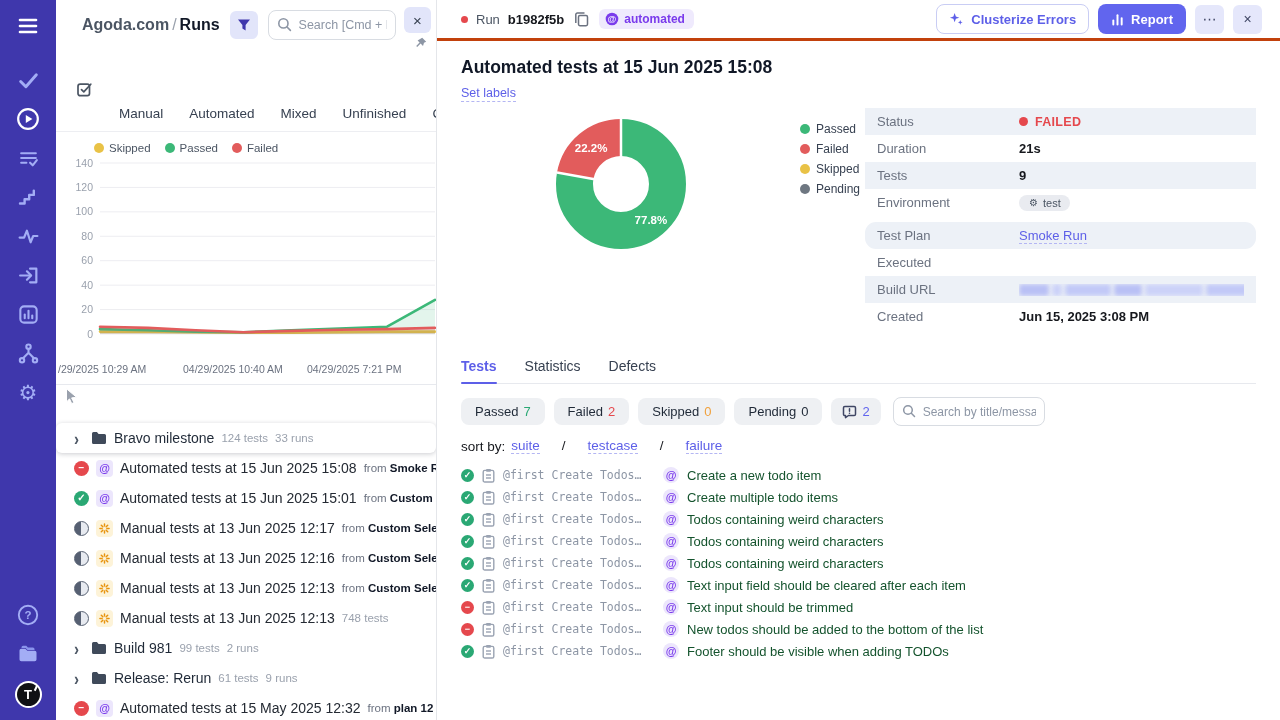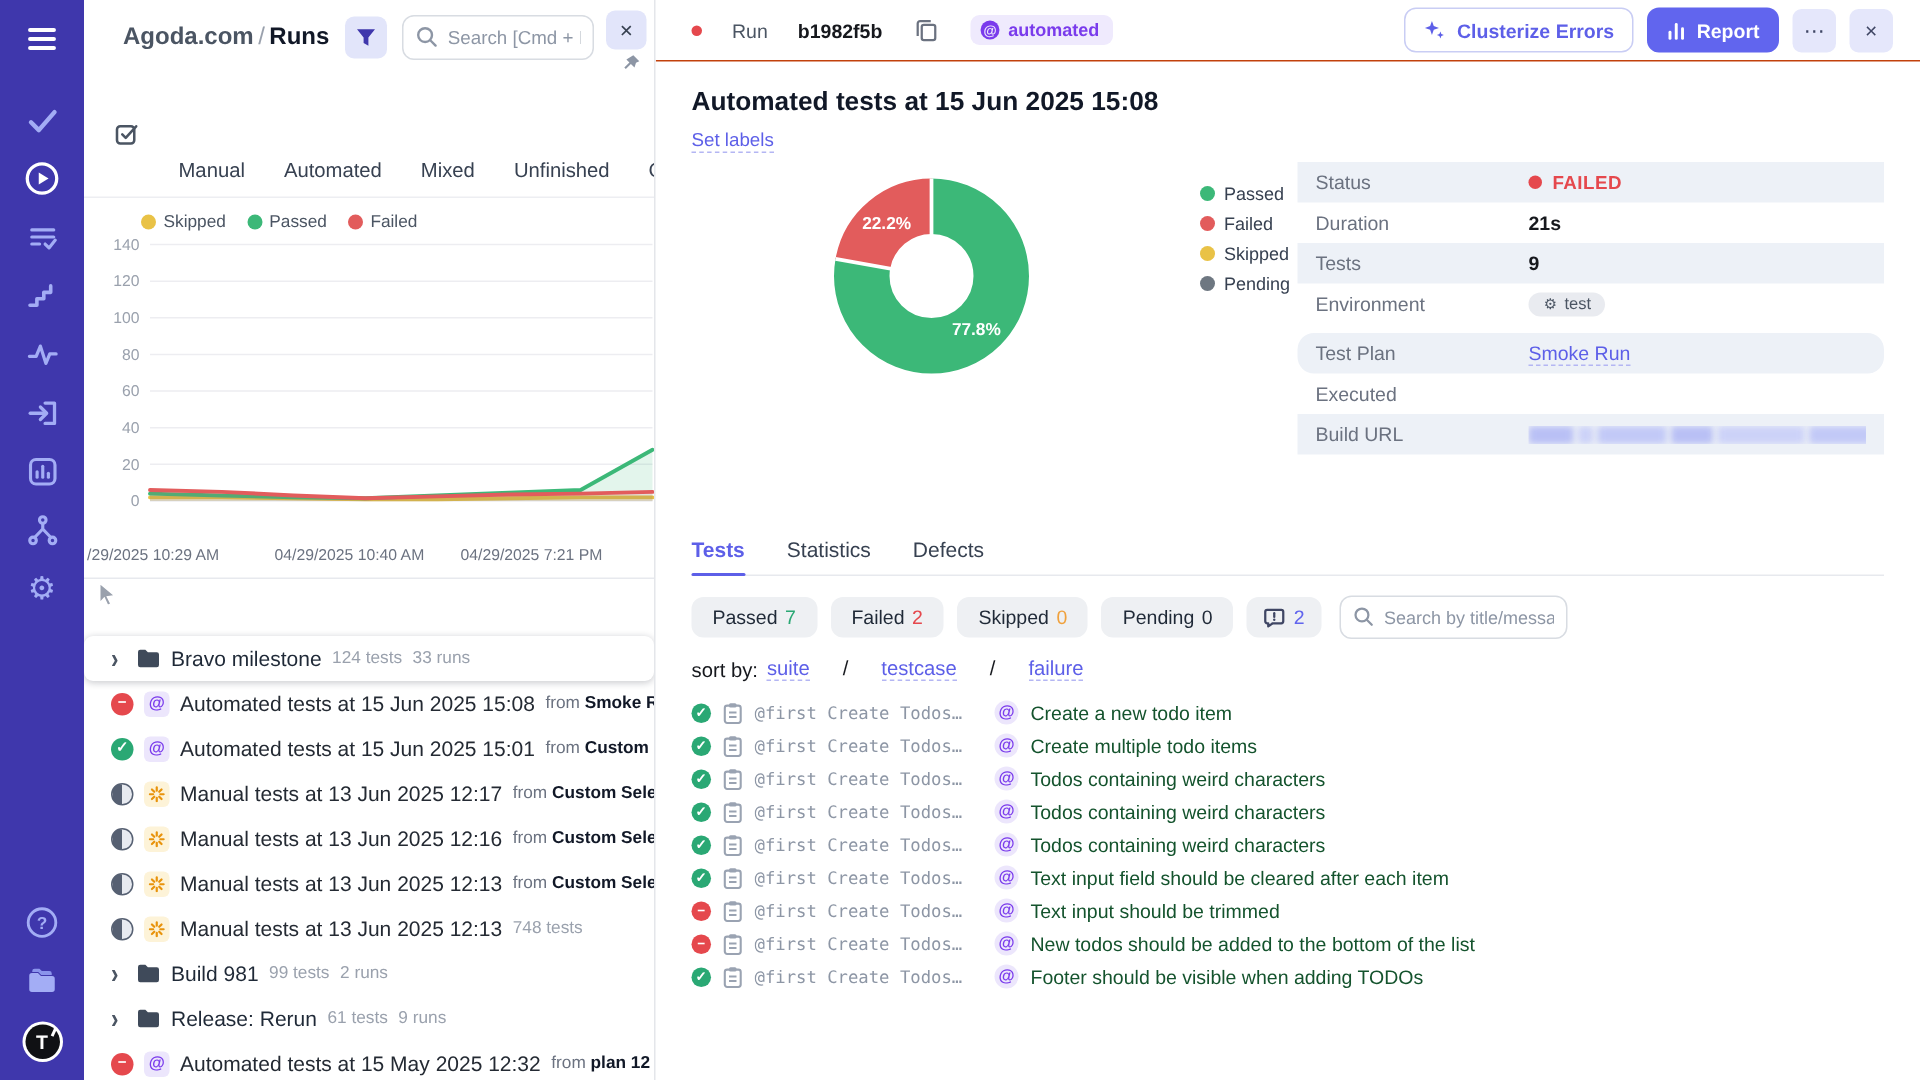--- a/index.html
+++ b/index.html
@@ -73,22 +73,22 @@
   .folder-ic { flex:none; display:flex; }
   .r-title { font-size:14px; color:#242a33; }
   .folder .r-title { font-weight:500; color:#1f2937; }
   .r-from { font-size:11.5px; color:#6b7280; }
   .r-from b { color:#111827; }
   .r-meta, .r-meta2 { font-size:11.5px; color:#9aa1ad; flex:none; }
   .mouse-cursor { position:absolute; left:9px; top:388px; z-index:30; pointer-events:none; }
 
   
   .right-panel { flex:1; height:720px; background:#fff; overflow:hidden; }
-  .rp-topbar { height:41px; border-bottom:1px solid #c2410c; display:flex; align-items:center;
-    gap:20px; padding:0 18px 0 24px; }
+  .rp-topbar { height:41px; border-bottom:3px solid #c2410c; display:flex; align-items:center;
+    gap:8px; padding:0 18px 0 24px; }
   .run-dot { width:7px; height:7px; border-radius:50%; background:#e5484d; flex:none; }
   .run-lbl { font-size:13px; color:#4b5563; }
   .run-id { font-size:13px; font-weight:bold; color:#16181d; }
   .copy-btn { background:none; border:none; cursor:pointer; display:flex; padding:2px; }
   .auto-badge { background:#efeafd; color:#7a3bec; border-radius:6px; padding:3px 9px 3px 6px;
     font-size:12px; font-weight:bold; display:inline-flex; align-items:center; gap:5px; cursor:pointer; }
   .rp-actions { margin-left:auto; display:flex; align-items:center; gap:9px; }
   .btn-cluster { height:30px; border:1px solid #c9cdf4; background:#fff; color:#5d5fe8; border-radius:8px;
     font-size:13px; font-weight:bold; padding:0 12px; display:inline-flex; align-items:center; gap:7px;
     cursor:pointer; font-family:inherit; }
@@ -659,20 +659,24 @@
                 <span class="redacted">
                   <i style="width:30px;background:#b9c0f5"></i>
                   <i style="width:10px;background:#ccd2f8"></i>
                   <i style="width:46px;background:#c2c9f7"></i>
                   <i style="width:28px;background:#b9c0f5"></i>
                   <i style="width:58px;background:#ccd2f8"></i>
                   <i style="width:42px;background:#c2c9f7"></i>
                 </span>
               </div>
   </div>
+            <div class="drow">
+    <div class="dlabel">Created</div>
+    <div class="dvalue">Jun 15, 2025 3:08 PM</div>
+  </div>
           </div>
       </div>
 
       <nav class="rtabs" id="rtabs">
           <span class="rtab active">Tests</span>
           <span class="rtab">Statistics</span>
           <span class="rtab">Defects</span>
         </nav>
 
       <div class="filters">

